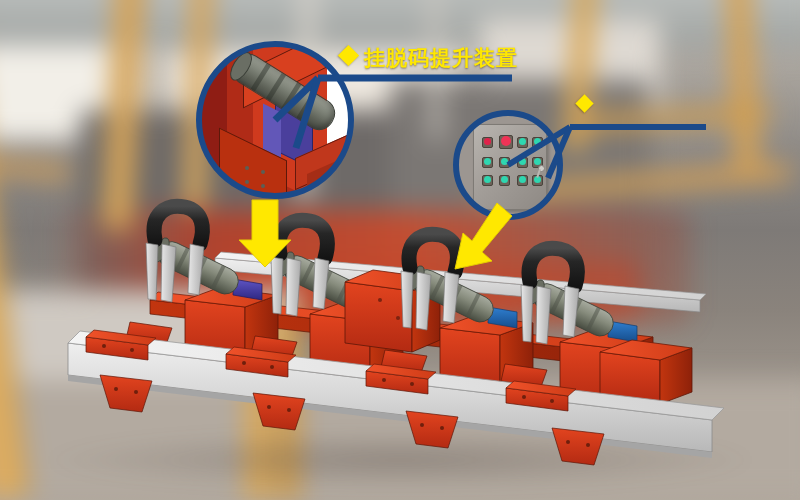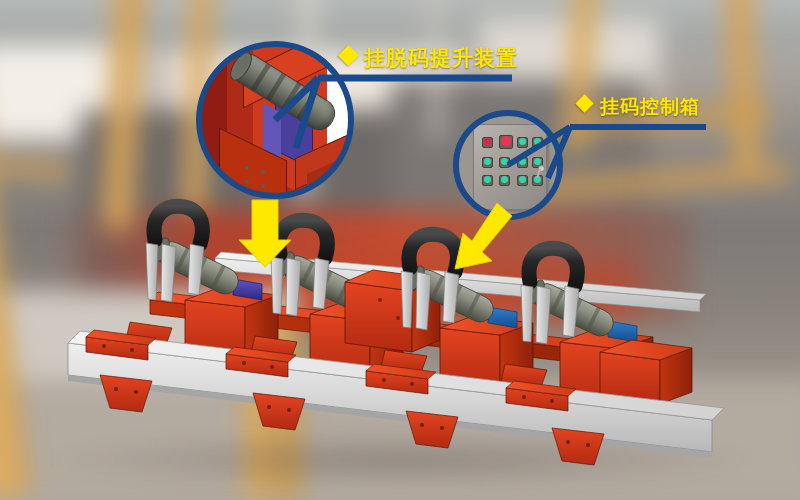--- a/index.html
+++ b/index.html
@@ -462,15 +462,14 @@
 
     <g>
       <polygon points="497,203 512,216 482,252 492,261 455,269 463,233 472,241" fill="#FFE800" stroke="#E5CE00" stroke-width="1"></polygon>
     </g>
   </svg>
 
   <div class="diamond" id="dia1"></div>
   <div class="lbl" id="label1">挂脱码提升装置</div>
 
   <div class="diamond" id="dia2"></div>
-  <div class="lbl" id="label2">挂码控制箱</div>
 
 </div>
 
 </body></html>

